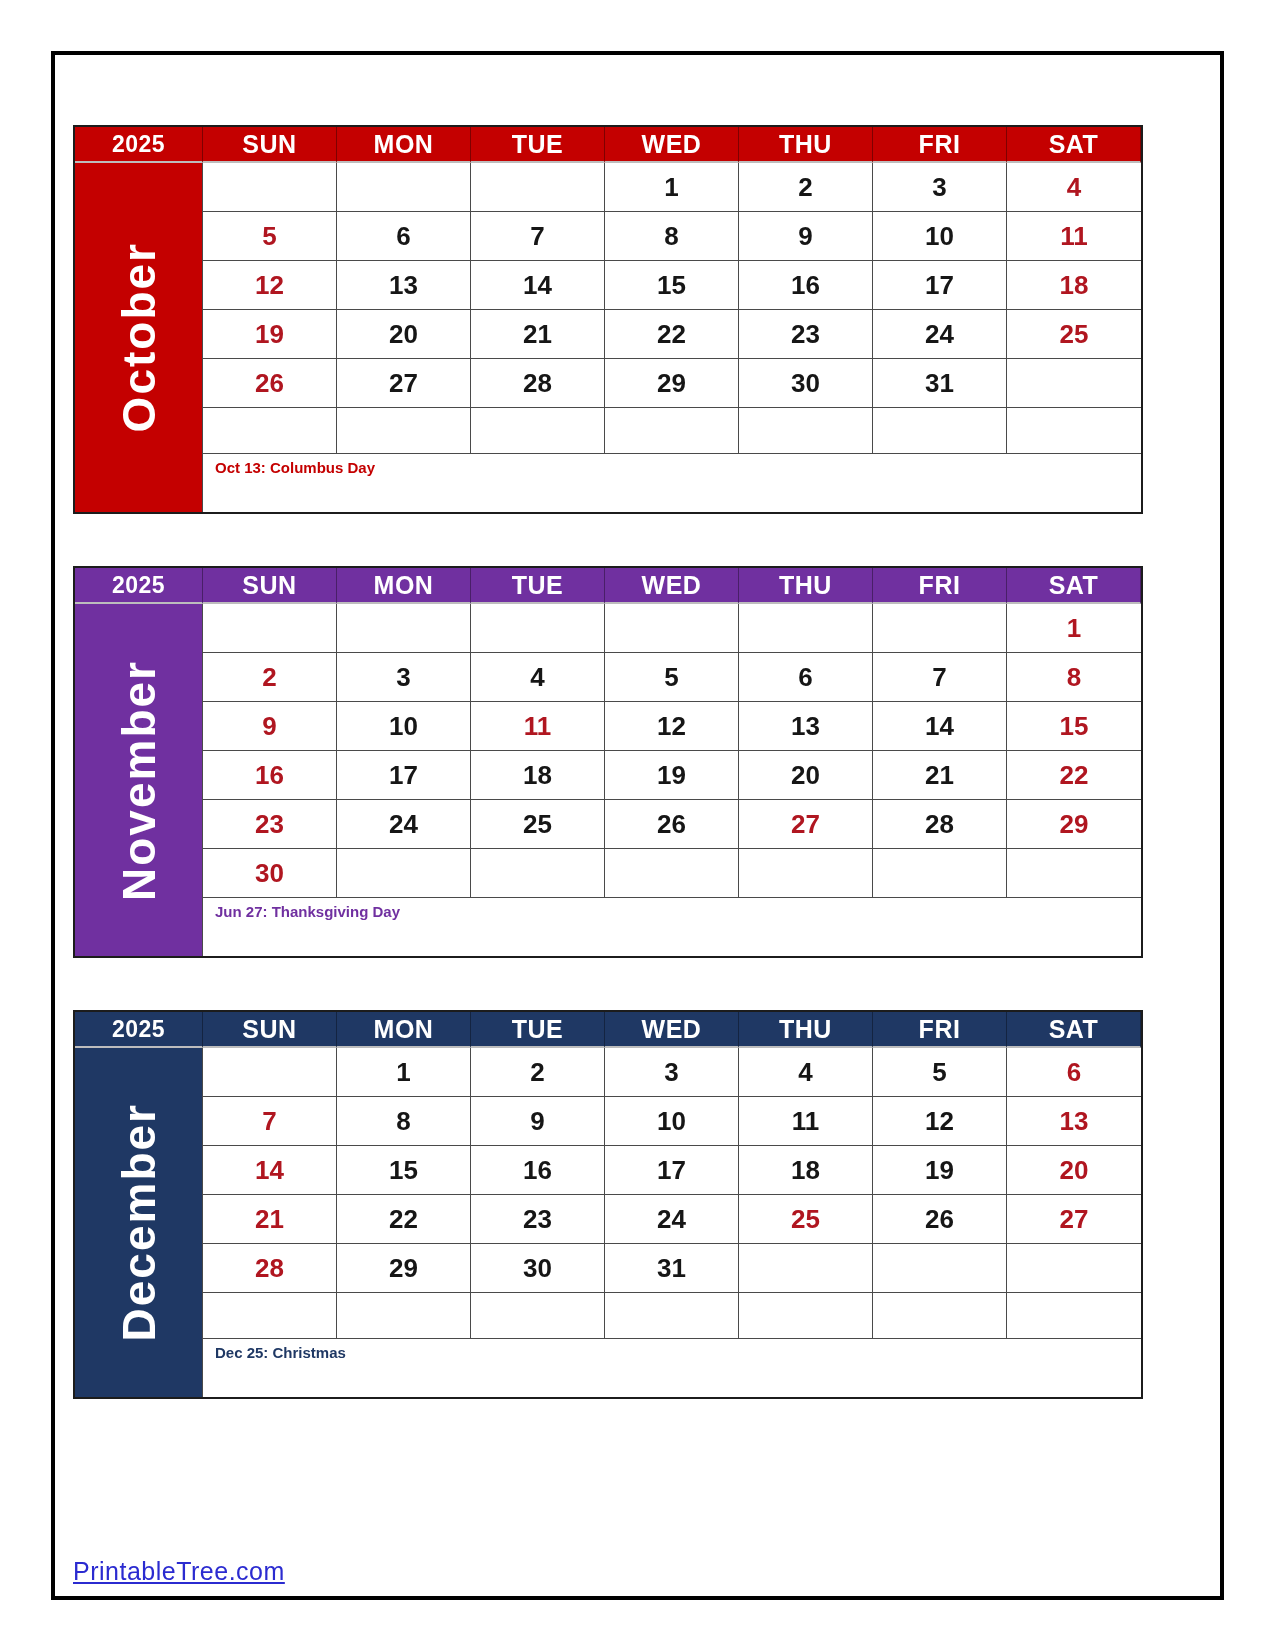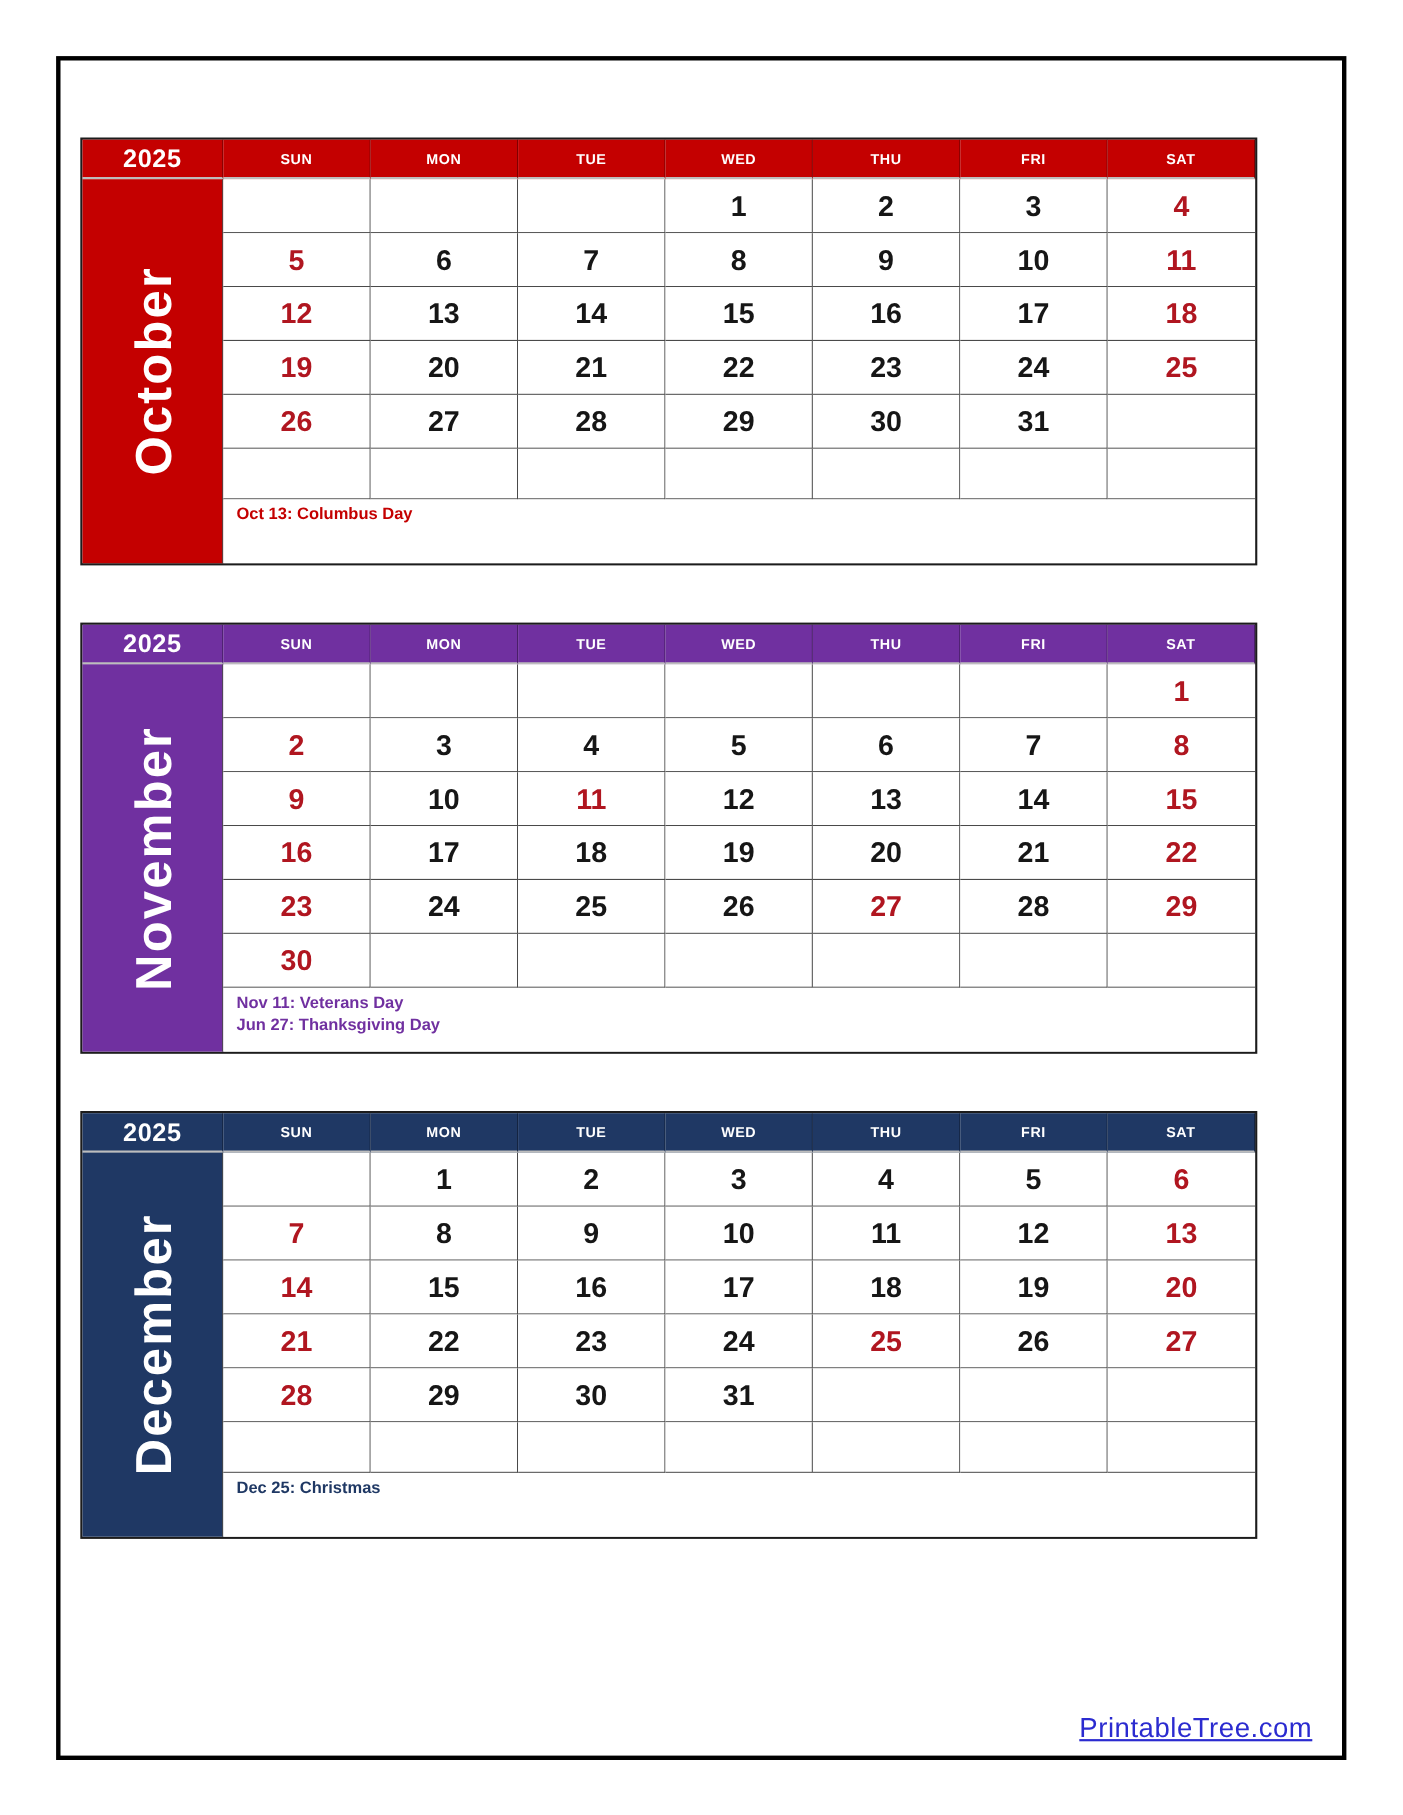--- a/index.html
+++ b/index.html
@@ -25,21 +25,21 @@
     width: fit-content;
     border: 2px solid #1c1c1c;
     margin-bottom: 52px;
     background: #ffffff;
   }
   .hcell {
     height: 36px;
     background: var(--mc);
     color: #ffffff;
     font-weight: bold;
-    font-size: 13px;
+    font-size: 25px;
     letter-spacing: 0.5px;
     display: flex; align-items: center; justify-content: center;
     border-right: 1px solid rgba(0,0,0,0.35);
     border-bottom: 2px solid #bdbdbd;
   }
   .hcell:last-of-type { border-right: none; }
   .ycell { font-size: 23px; }
   .mlabel {
     grid-column: 1;
     background: var(--mc);
@@ -78,21 +78,21 @@
   }
   .note-line {
     font-weight: bold;
     font-size: 15px;
     color: var(--mc);
     line-height: 1.25;
   }
   .footer {
     margin-top: 158px;
     width: 1120px;
-    text-align: right;
+    text-align: left;
   }
   .footer a {
     font-size: 25px;
     color: #2b2bd0;
     text-decoration: underline;
     letter-spacing: 0.5px;
   }
 </style>
 </head>
 <body>
@@ -206,21 +206,20 @@
           <div class="dcell">28</div>
           <div class="dcell last-col red">29</div>
           <div class="dcell red">30</div>
           <div class="dcell"></div>
           <div class="dcell"></div>
           <div class="dcell"></div>
           <div class="dcell"></div>
           <div class="dcell"></div>
           <div class="dcell last-col"></div>
           <div class="note-cell">
-            <div class="note-line">Nov 11: Veterans Day</div>
             <div class="note-line">Jun 27: Thanksgiving Day</div>
           </div>
         </div>
         <div class="month-grid" style="--mc: #1f3864;">
           <div class="hcell ycell">2025</div>
           <div class="hcell">SUN</div>
           <div class="hcell">MON</div>
           <div class="hcell">TUE</div>
           <div class="hcell">WED</div>
           <div class="hcell">THU</div>

